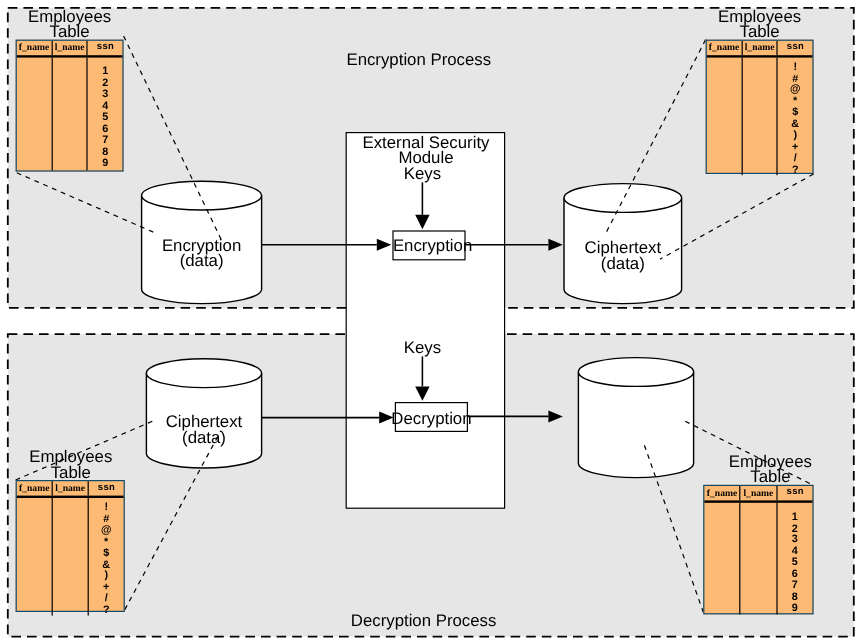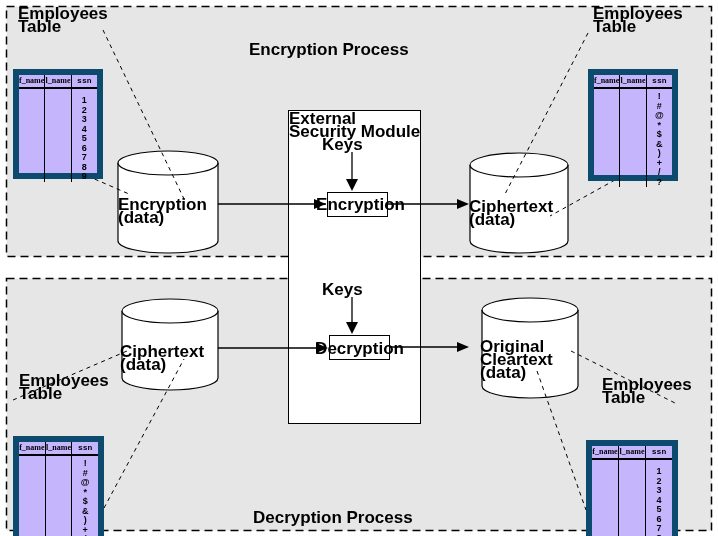--- a/index.html
+++ b/index.html
@@ -1,25 +1,25 @@
 <!DOCTYPE html>
 <html><head>
 <meta charset="utf-8">
 <style>
   html,body{margin:0;padding:0;background:#ffffff;}
   #stage{
     position:relative;width:718px;height:536px;background:#ffffff;
     font-family:"Liberation Sans", sans-serif;color:#000;overflow:hidden;
   }
   #diagram-svg{position:absolute;left:0;top:0;z-index:0;}
-  .lbl{position:absolute;z-index:2;font-size:17px;line-height:13px;text-align:left;white-space:pre-line;font-weight:bold;}
+  .lbl{position:absolute;z-index:2;font-size:14px;line-height:13px;text-align:center;white-space:pre-line;}
   .boxlbl{display:flex;align-items:center;justify-content:center;white-space:nowrap;}
   .emp-table{
-    position:absolute;z-index:2;background:#c4b5fd;border:6px solid #0c4a6e;
-    display:flex;flex-direction:column;box-sizing:border-box;margin-top:36px;
+    position:absolute;z-index:2;background:#fdba74;border:1px solid #0c4a6e;
+    display:flex;flex-direction:column;box-sizing:border-box;
   }
   .emp-hdr{display:flex;height:12px;border-bottom:2px solid #000;flex:0 0 auto;}
   .emp-hdr span{
     flex:1 1 0;border-right:1px solid #000;box-sizing:border-box;
     font-family:"Liberation Serif", serif;font-size:8px;font-weight:bold;
     text-align:center;line-height:11px;overflow:hidden;white-space:nowrap;
   }
   .emp-hdr span:last-child{border-right:none;font-family:Liberation Mono, monospace;}
   .emp-body{display:flex;flex:1 1 auto;}
   .emp-col{flex:1 1 0;border-right:1px solid #000;box-sizing:border-box;}
@@ -95,22 +95,20 @@
 
   <div class="lbl" style="left:253px;top:511px;width:200px;">Decryption Process</div>
   <div class="lbl" style="left:322px;top:138px;width:60px;">Keys</div>
   <div class="lbl" style="left:322px;top:283px;width:60px;">Keys</div>
   <div class="lbl boxlbl" style="left:327px;top:192px;width:67px;height:25px;">Encryption</div>
   <div class="lbl boxlbl" style="left:329px;top:335px;width:61px;height:26px;">Decryption</div>
 
   <div class="lbl" style="left:118px;top:198px;width:100px;">Encryption (data)</div>
   <div class="lbl" style="left:469px;top:200px;width:100px;">Ciphertext (data)</div>
   <div class="lbl" style="left:120px;top:345px;width:100px;">Ciphertext (data)</div>
-  <div class="lbl" style="left:480px;top:340px;width:100px;">Original Cleartext
-(data)</div>
 
   <div class="lbl" style="left:18px;top:7px;width:80px;">Employees
 Table</div>
   <div class="lbl" style="left:593px;top:7px;width:80px;">Employees
 Table</div>
   <div class="lbl" style="left:19px;top:374px;width:80px;">Employees
 Table</div>
   <div class="lbl" style="left:602px;top:378px;width:80px;">Employees
 Table</div>
 

